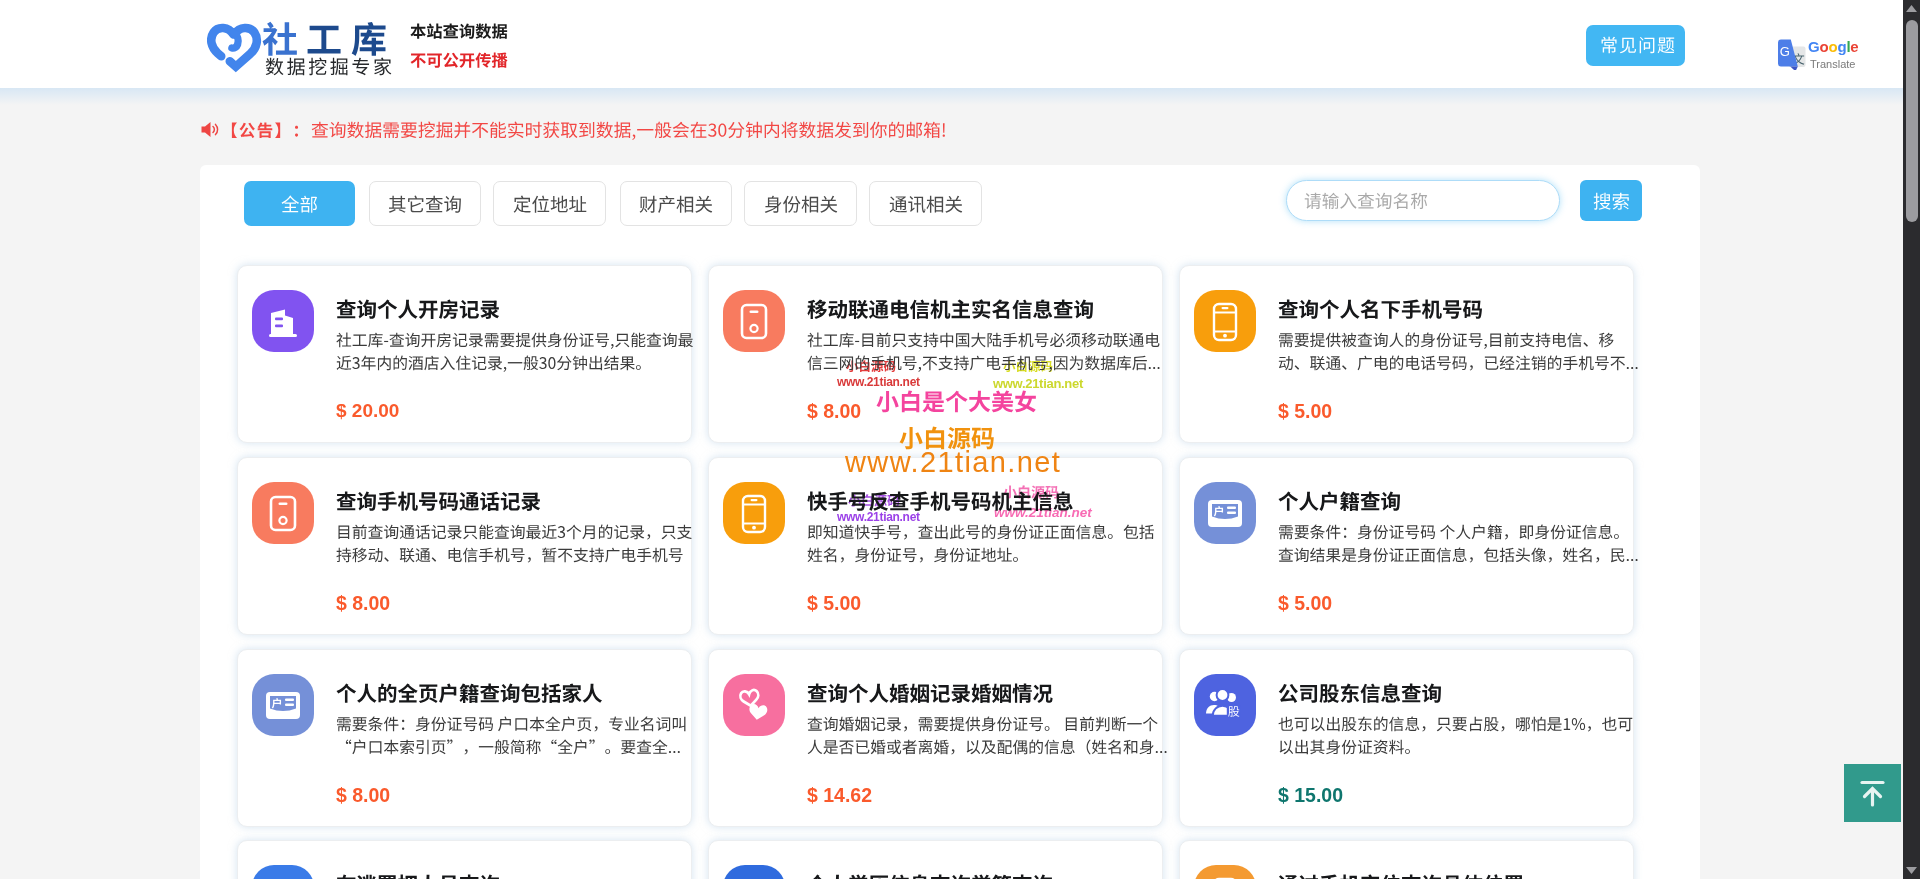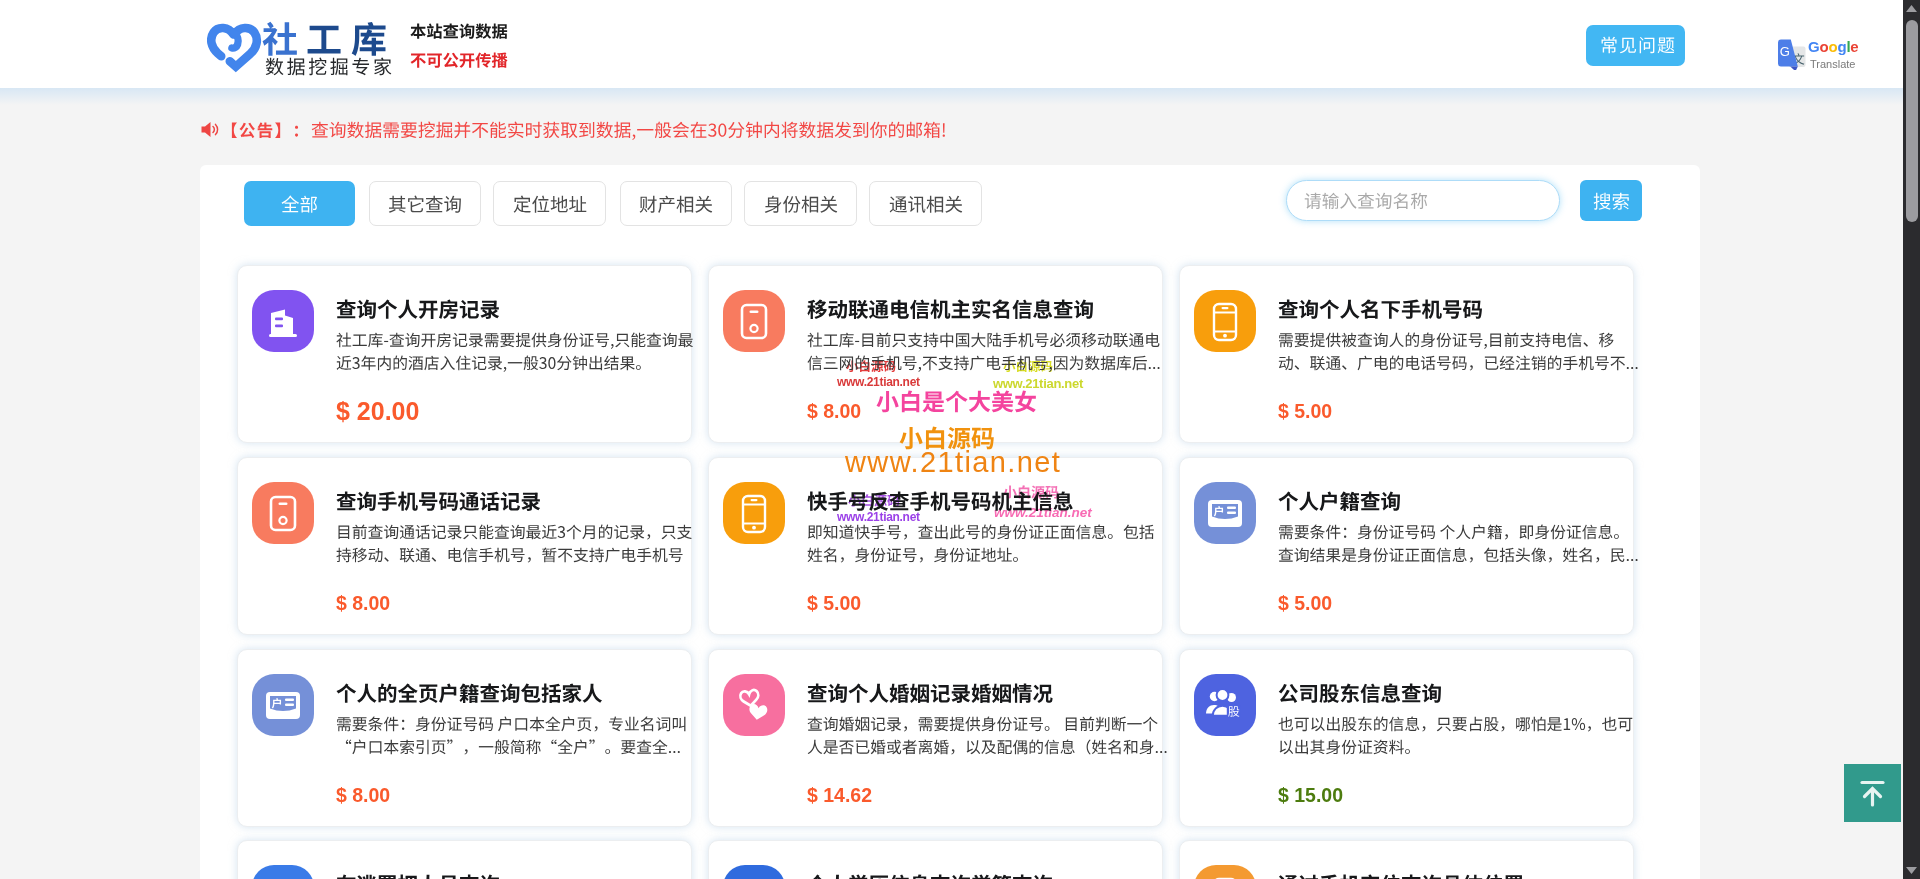--- a/index.html
+++ b/index.html
@@ -314,21 +314,21 @@
         <use href="#g48" x="6694"></use>
         <use href="#g49" x="6972"></use>
         <use href="#g50" x="7472"></use>
         <use href="#g106" x="7972"></use>
         <use href="#g107" x="8472"></use>
         <use href="#g108" x="8972"></use>
         <use href="#g109" x="9472"></use>
       </g>
     </svg>
   </div>
-<div class="abs" style="left:336.0px;top:400.0px;font-size:25px;color:#fa5a2c;line-height:22.4px;font-weight:bold;z-index:56; white-space:nowrap">$ 20.00</div>
+<div class="abs" style="left:336.0px;top:400.0px;font-size:19px;color:#fa5a2c;line-height:22.4px;font-weight:bold;z-index:56; white-space:nowrap">$ 20.00</div>
 <div class="abs" style="left:708px;top:265px;width:455px;height:178px;background:#fff;border:1px solid #eceef0;border-radius:10px;box-sizing:border-box;box-shadow:0 0 9px rgba(176,204,228,.55)"></div>
 <svg class="abs" style="left:723px;top:290px" width="62" height="62" viewBox="0 0 62 62">
     <rect x="0" y="0" width="62" height="62" rx="22" fill="#f87b5f"></rect>
     <rect x="19" y="15" width="24" height="33" rx="4.5" fill="none" stroke="#fff" stroke-width="2.6"></rect>
 <rect x="26.5" y="20.5" width="9" height="2.6" rx="1.3" fill="#fff"></rect>
 <circle cx="31" cy="38.5" r="3.6" fill="none" stroke="#fff" stroke-width="2.2"></circle>
   </svg>
 <div class="abs" style="left:807.0px;top:298.5px;z-index:56;">
     <svg class="t" style="" width="287.0" height="26.7">
       <g fill="#17181a" transform="translate(0,18.04) scale(0.04100,-0.04100)">
@@ -984,21 +984,21 @@
         <use href="#g61" x="1000"></use>
         <use href="#g71" x="1500"></use>
         <use href="#g72" x="2000"></use>
         <use href="#g97" x="2500"></use>
         <use href="#g234" x="3000"></use>
         <use href="#g235" x="3500"></use>
         <use href="#g109" x="4000"></use>
       </g>
     </svg>
   </div>
-<div class="abs" style="left:1278.0px;top:784.0px;font-size:19.5px;color:#4d7c0f;line-height:22.4px;font-weight:bold;z-index:56; white-space:nowrap">$ 15.00</div>
+<div class="abs" style="left:1278.0px;top:784.0px;font-size:19.5px;color:#0f766e;line-height:22.4px;font-weight:bold;z-index:56; white-space:nowrap">$ 15.00</div>
 <div class="abs" style="left:237px;top:840px;width:455px;height:178px;background:#fff;border:1px solid #eceef0;border-radius:10px;box-sizing:border-box;box-shadow:0 0 9px rgba(176,204,228,.55)"></div>
 <svg class="abs" style="left:252px;top:865px" width="62" height="62" viewBox="0 0 62 62">
     <rect x="0" y="0" width="62" height="62" rx="22" fill="#3a7be8"></rect>
     <circle cx="20.5" cy="22.5" r="4.7" fill="#fff"></circle>
     <path fill="#fff" d="M12 39.5c0-5.2 3.6-8.6 8-8.6 1.7 0 3.2.5 4.4 1.3L20.5 39.5z"></path>
     <circle cx="37.5" cy="23.5" r="4.5" fill="#fff"></circle>
     <path fill="#fff" d="M35 31.3c4.5-.5 8.6 2.6 8.6 8.2h-6.2z"></path>
     <g stroke="#3a7be8" stroke-width="2">
       <circle cx="28.5" cy="21" r="5.9" fill="#fff"></circle>
       <path fill="#fff" d="M18.7 41.8c0-5.8 4.3-10.1 9.8-10.1s9.8 4.3 9.8 10.1z"></path>

